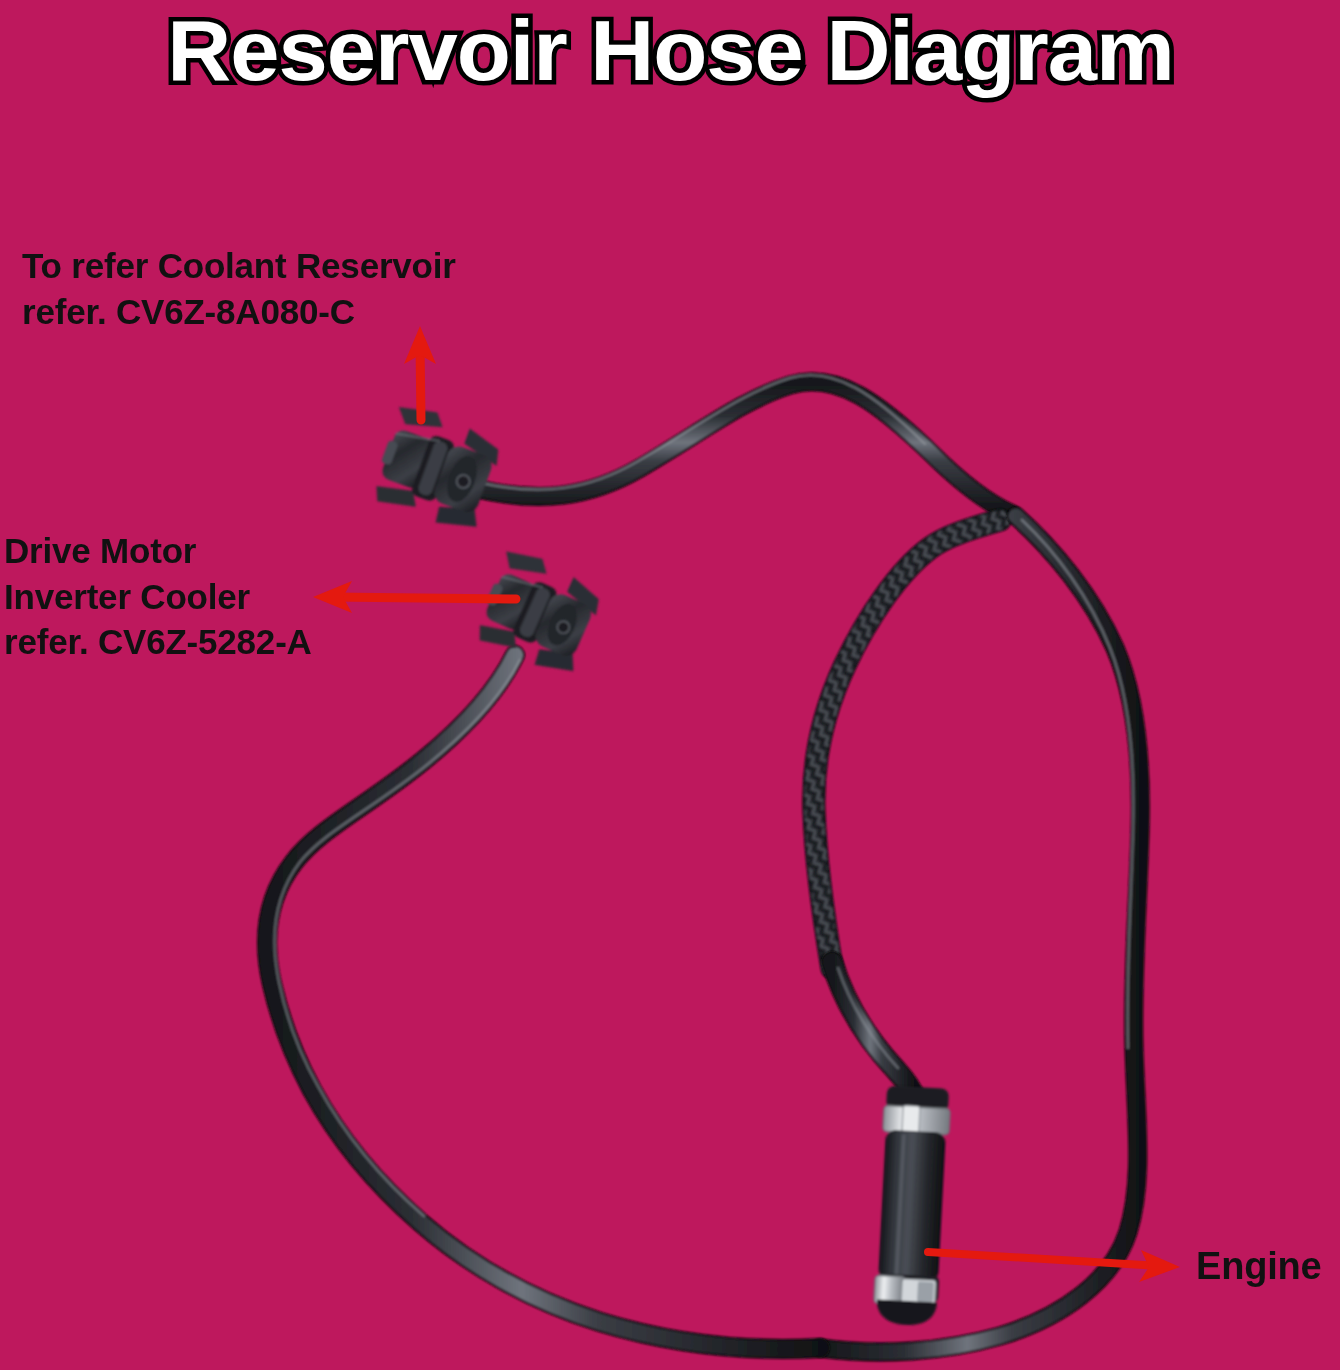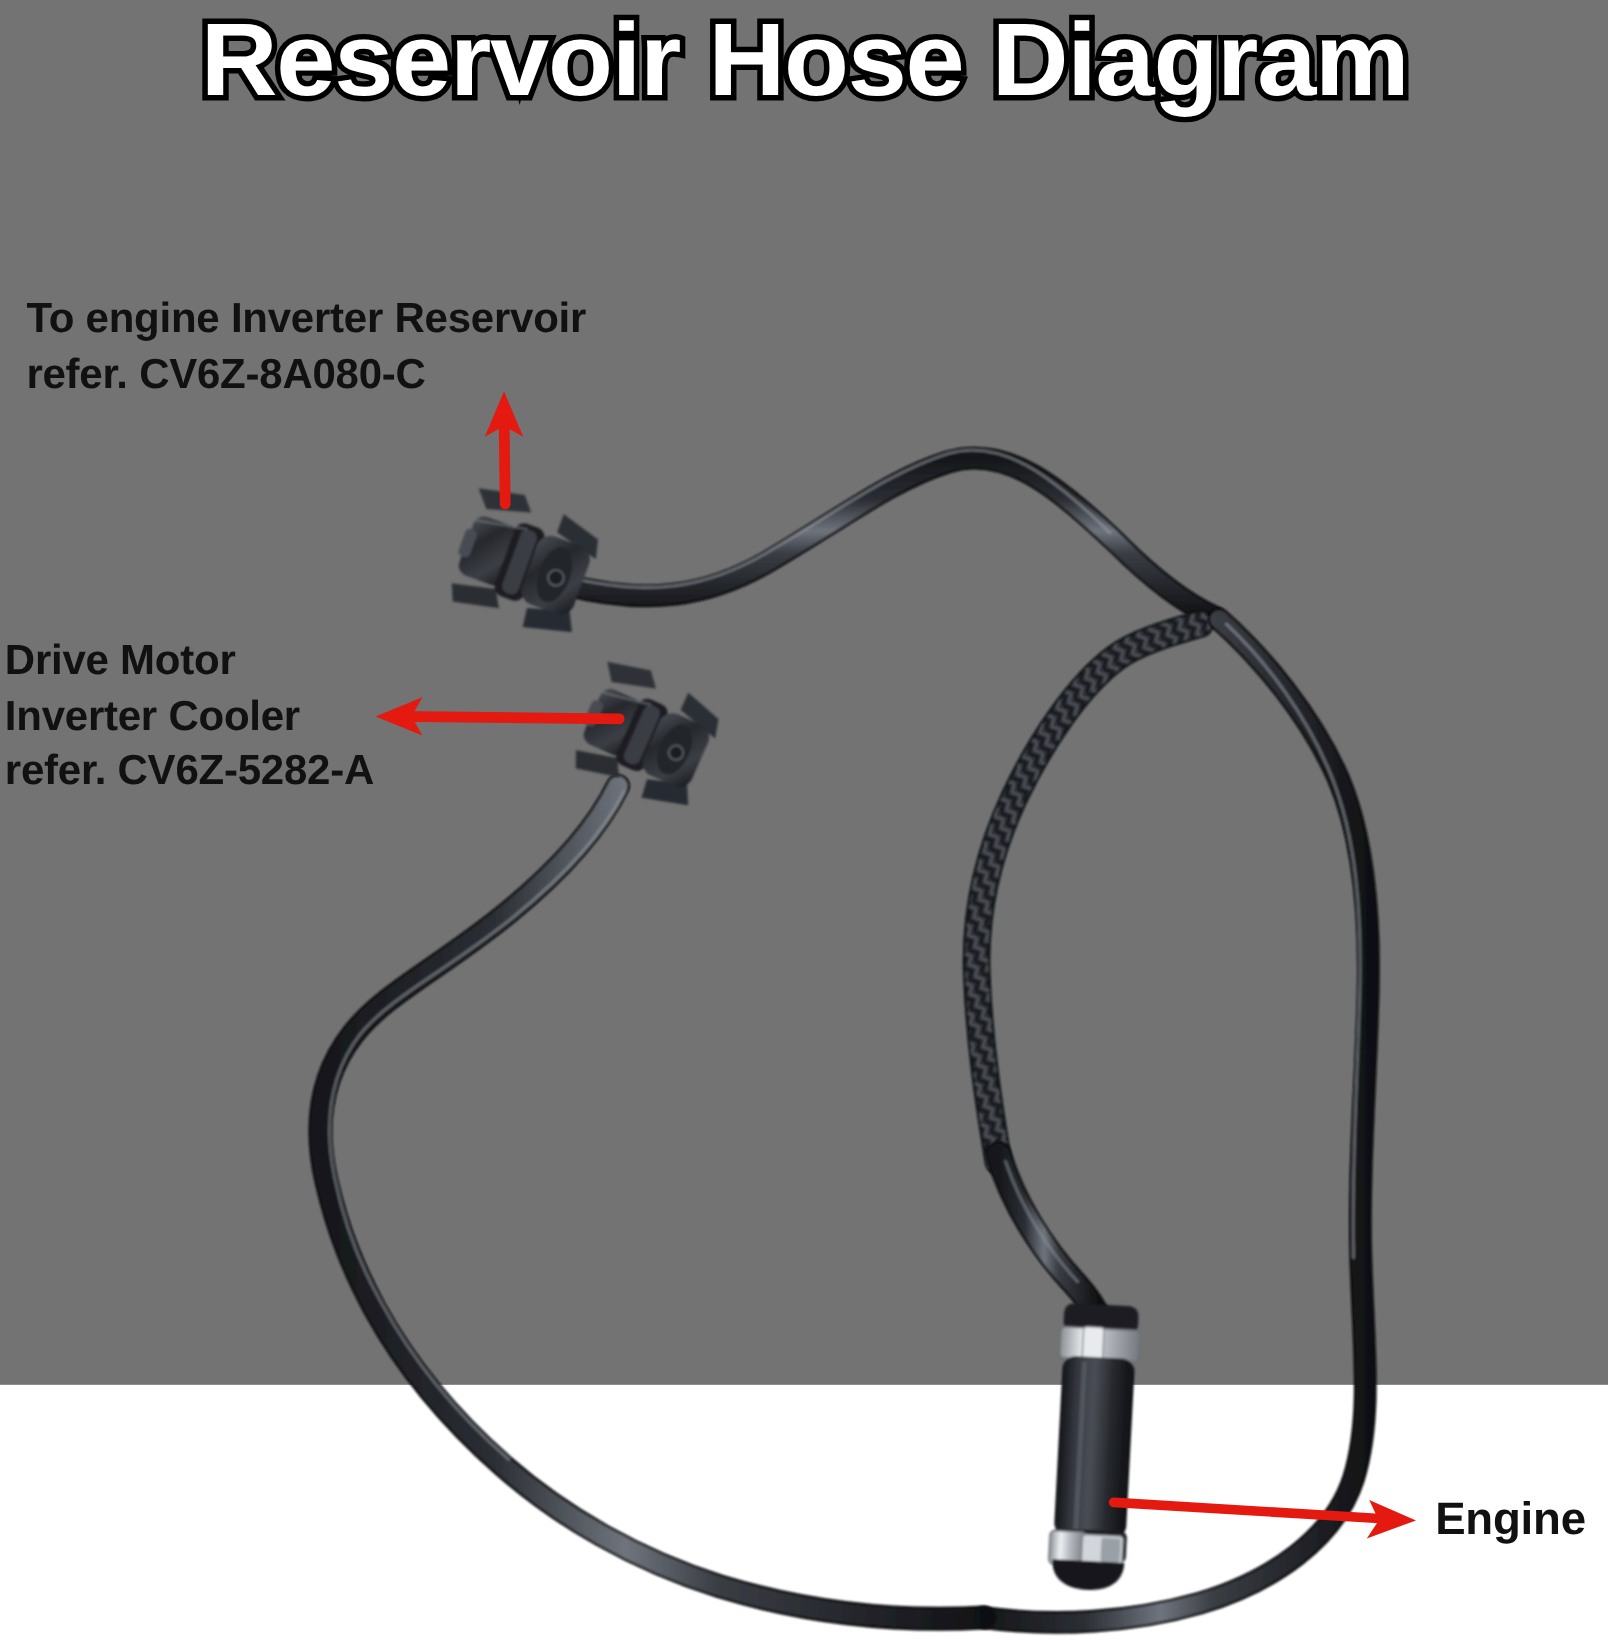--- a/index.html
+++ b/index.html
@@ -12,22 +12,22 @@
     height: 1370px;
     position: relative;
     overflow: hidden;
     font-family: "Liberation Sans", sans-serif;
   }
 
   #stage {
     position: absolute;
     left: 0; top: 0;
     width: 1340px;
-    height: 1154px;
-    background: #737373;
+    height: 1370px;
+    background: #be185d;
   }
 
   
   #title-block {
     position: absolute;
     left: 0;
     top: 0;
     width: 1340px;
     height: 100px;
     display: flex;
@@ -258,21 +258,21 @@
     <g>
       <line x1="928" y1="1252" x2="1160" y2="1266" stroke="#e4190f" stroke-width="8" stroke-linecap="round"></line>
       <path d="M1180,1267 L1141,1250 L1149,1267 L1139,1282 Z" fill="#e4190f"></path>
     </g>
   </svg>
 
   <div id="title-block">
     <div id="title-text">Reservoir Hose Diagram</div>
   </div>
 
-  <div class="callout" id="label-reservoir">To engine Inverter Reservoir
+  <div class="callout" id="label-reservoir">To refer Coolant Reservoir
 refer. CV6Z-8A080-C</div>
 
   <div class="callout" id="label-inverter">Drive Motor
 Inverter Cooler
 refer. CV6Z-5282-A</div>
 
   <div class="callout" id="label-engine">Engine</div>
 
 </div>
 

